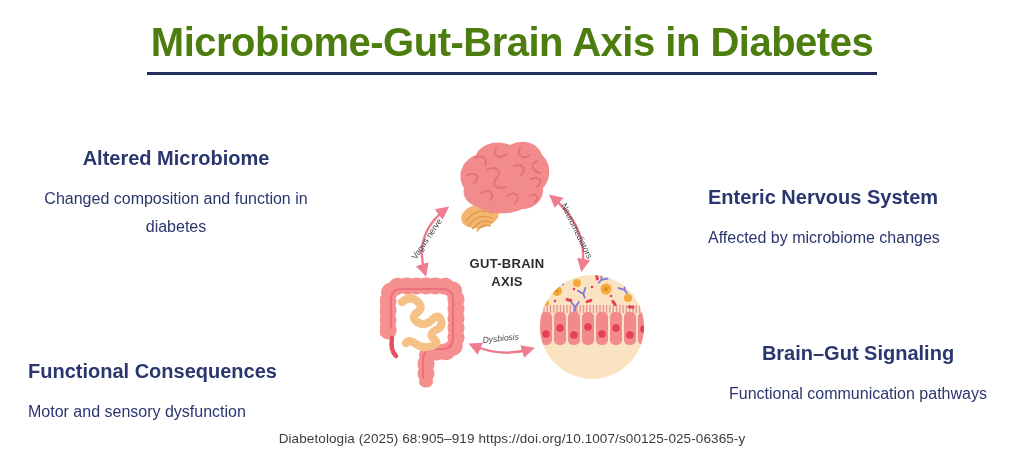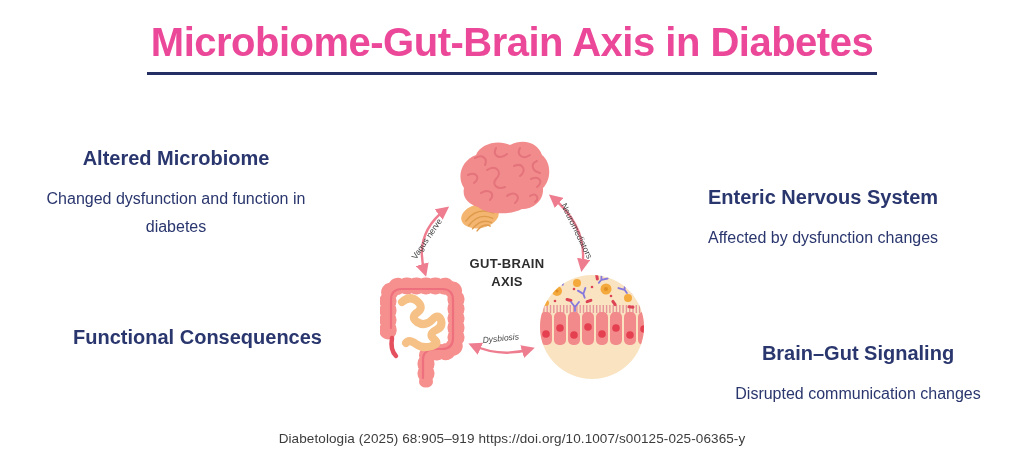--- a/index.html
+++ b/index.html
@@ -8,31 +8,31 @@
     background:#ffffff;
     font-family:"Liberation Sans", sans-serif;
     position:relative; overflow:hidden;
   }
   .canvas { position:absolute; inset:0; }
 
   .title-wrap { position:absolute; top:20px; left:0; right:0; text-align:center; }
   .title-wrap h1 {
     display:inline-block; margin:0;
     font-size:40px; font-weight:bold; letter-spacing:-0.5px;
-    color:#ec4899;
+    color:#4d7c0f;
     padding:0 4px 7px 4px;
     border-bottom:3px solid #232F63;
   }
 
   .block { position:absolute; color:#2A366E; }
   .block h2 { margin:0; font-size:20px; line-height:24px; font-weight:bold; }
   .block p  { margin:15px 0 0 0; font-size:16px; line-height:28px; font-weight:normal; }
   .block.tl { left:30px;  top:146px; width:292px; text-align:center; }
   .block.tr { left:708px; top:159px; width:300px; text-align:left;margin-top:26px; }
-  .block.bl { left:28px;  top:325px; width:294px; text-align:right; }
+  .block.bl { left:28px;  top:359px; width:294px; }
   .block.br { left:708px; top:341px; width:300px; text-align:center; }
 
   .diagram { position:absolute; left:380px; top:130px; width:280px; height:270px; }
 
   .citation {
     position:absolute; left:0; right:0; top:431px;
     text-align:center; font-size:13.5px; letter-spacing:0.1px;
     color:#3C3C3C; margin:0;
   }
 
@@ -43,35 +43,36 @@
 <body>
 
 <div class="canvas">
 
   <div class="title-wrap">
     <h1>Microbiome-Gut-Brain Axis in Diabetes</h1>
   </div>
 
   <section class="block tl">
     <h2>Altered Microbiome</h2>
-    <p>Changed dysfunction and function in diabetes</p>
+    <p>Changed composition and function in diabetes</p>
   </section>
 
   <section class="block tr">
     <h2>Enteric Nervous System</h2>
-    <p>Affected by dysfunction changes</p>
+    <p>Affected by microbiome changes</p>
   </section>
 
   <section class="block bl">
     <h2>Functional Consequences</h2>
+    <p>Motor and sensory dysfunction</p>
   </section>
 
   <section class="block br">
     <h2>Brain–Gut Signaling</h2>
-    <p>Disrupted communication changes</p>
+    <p>Functional communication pathways</p>
   </section>
 
   <svg class="diagram" viewBox="0 0 280 270" aria-hidden="true">
     <defs>
       <marker id="ah" viewBox="0 0 10 10" refX="7" refY="5" markerWidth="5.5" markerHeight="5.5" orient="auto-start-reverse">
         <path d="M0,0 L10,5 L0,10 Z" fill="#EE7D90"></path>
       </marker>
       <clipPath id="circClip">
           <circle cx="212" cy="197" r="52"></circle>
         </clipPath>

